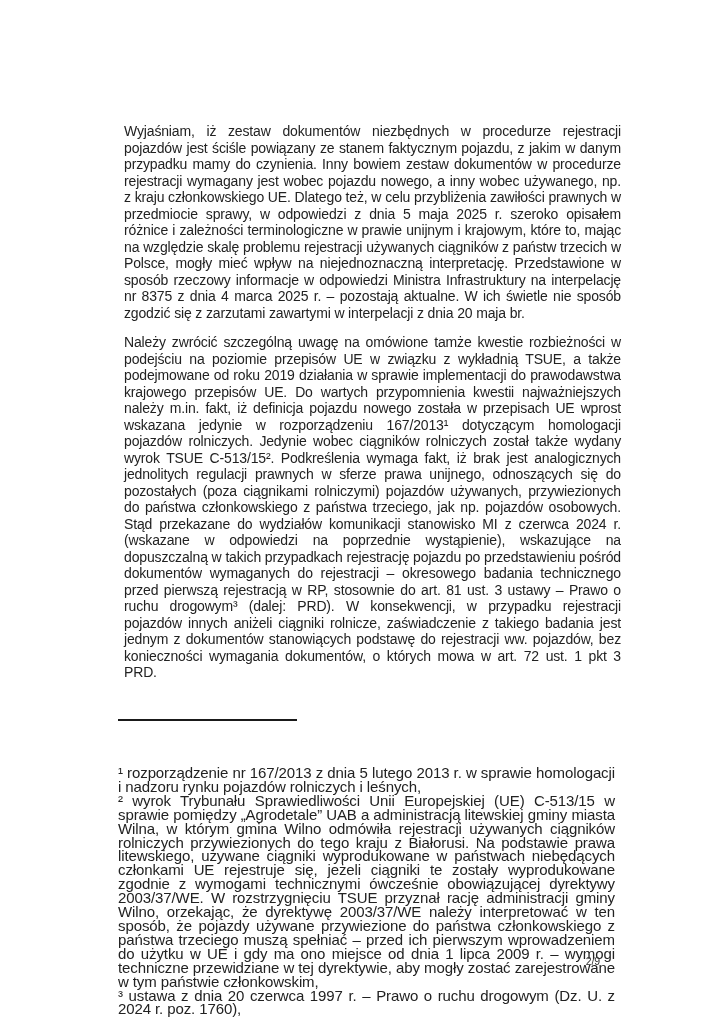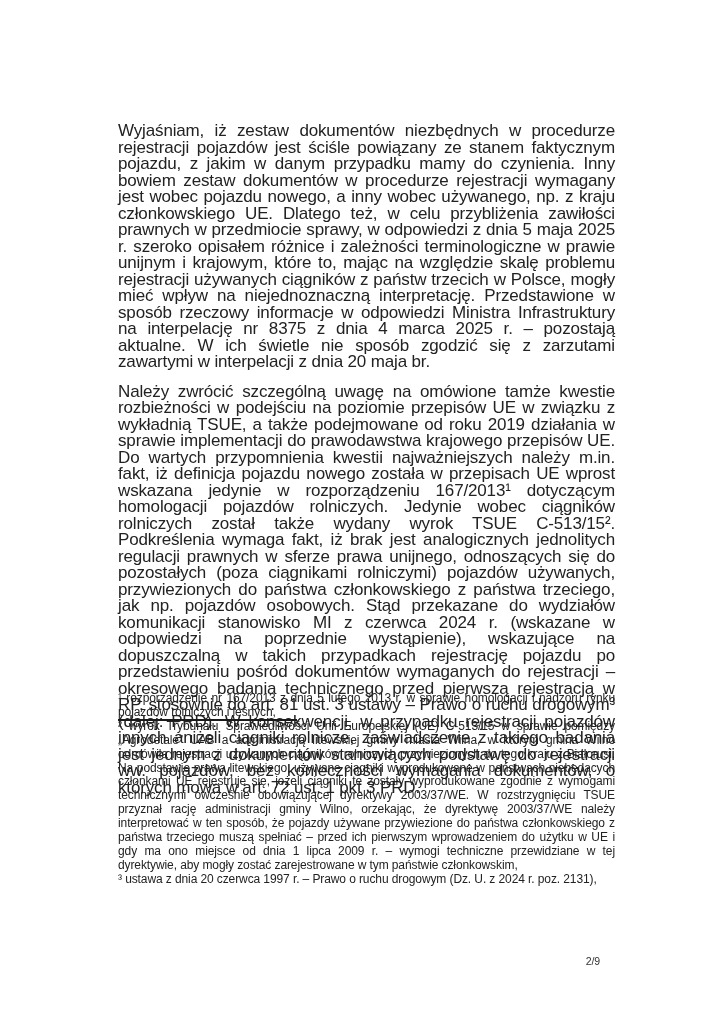--- a/index.html
+++ b/index.html
@@ -11,24 +11,24 @@
     position: relative;
     width: 724px;
     height: 1024px;
     background: #ffffff;
     overflow: hidden;
     font-family: "Liberation Sans", "DejaVu Sans", sans-serif;
     color: #222222;
   }
   .content {
     position: absolute;
-    left: 118px;
+    left: 124px;
     top: 123px;
     width: 497px;
-    font-size: 17px;
+    font-size: 14px;
     line-height: 16.5px;
     letter-spacing: -0.15px;
     text-align: justify;
   }
   .para {
     margin: 0 0 13px 0;
   }
   .para-continued {
     margin-top: 20px;
     text-align-last: justify; 
@@ -37,23 +37,23 @@
     position: absolute;
     left: 118px;
     top: 719px;
     width: 179px;
     height: 2px;
     background: #1a1a1a;
   }
   .footnotes {
     position: absolute;
     left: 118px;
-    top: 692px;
+    top: 766px;
     width: 497px;
-    font-size: 12px;
+    font-size: 15px;
     line-height: 13.9px;
     letter-spacing: -0.1px;
     text-align: justify;
   }
   .footnote {
     margin: 0;
   }
   .page-number {
     position: absolute;
     left: 560px;
@@ -73,18 +73,18 @@
   <div class="content">
     <p class="para">Wyjaśniam, iż zestaw dokumentów niezbędnych w procedurze rejestracji pojazdów jest ściśle powiązany ze stanem faktycznym pojazdu, z jakim w danym przypadku mamy do czynienia. Inny bowiem zestaw dokumentów w procedurze rejestracji wymagany jest wobec pojazdu nowego, a inny wobec używanego, np. z kraju członkowskiego UE. Dlatego też, w celu przybliżenia zawiłości prawnych w przedmiocie sprawy, w odpowiedzi z dnia 5 maja 2025 r. szeroko opisałem różnice i zależności terminologiczne w prawie unijnym i krajowym, które to, mając na względzie skalę problemu rejestracji używanych ciągników z państw trzecich w Polsce, mogły mieć wpływ na niejednoznaczną interpretację. Przedstawione w sposób rzeczowy informacje w odpowiedzi Ministra Infrastruktury na interpelację nr 8375 z dnia 4 marca 2025 r. – pozostają aktualne. W ich świetle nie sposób zgodzić się z zarzutami zawartymi w interpelacji z dnia 20 maja br.</p>
     <p class="para">Należy zwrócić szczególną uwagę na omówione tamże kwestie rozbieżności w podejściu na poziomie przepisów UE w związku z wykładnią TSUE, a także podejmowane od roku 2019 działania w sprawie implementacji do prawodawstwa krajowego przepisów UE. Do wartych przypomnienia kwestii najważniejszych należy m.in. fakt, iż definicja pojazdu nowego została w przepisach UE wprost wskazana jedynie w rozporządzeniu 167/2013¹ dotyczącym homologacji pojazdów rolniczych. Jedynie wobec ciągników rolniczych został także wydany wyrok TSUE C-513/15². Podkreślenia wymaga fakt, iż brak jest analogicznych jednolitych regulacji prawnych w sferze prawa unijnego, odnoszących się do pozostałych (poza ciągnikami rolniczymi) pojazdów używanych, przywiezionych do państwa członkowskiego z państwa trzeciego, jak np. pojazdów osobowych. Stąd przekazane do wydziałów komunikacji stanowisko MI z czerwca 2024 r. (wskazane w odpowiedzi na poprzednie wystąpienie), wskazujące na dopuszczalną w takich przypadkach rejestrację pojazdu po przedstawieniu pośród dokumentów wymaganych do rejestracji – okresowego badania technicznego przed pierwszą rejestracją w RP, stosownie do art. 81 ust. 3 ustawy – Prawo o ruchu drogowym³ (dalej: PRD). W konsekwencji, w przypadku rejestracji pojazdów innych aniżeli ciągniki rolnicze, zaświadczenie z takiego badania jest jednym z dokumentów stanowiących podstawę do rejestracji ww. pojazdów, bez konieczności wymagania dokumentów, o których mowa w art. 72 ust. 1 pkt 3 PRD.</p>
   </div>
 
   <div class="footnote-sep"></div>
 
   <div class="footnotes">
     <p class="footnote">¹ rozporządzenie nr 167/2013 z dnia 5 lutego 2013 r. w sprawie homologacji i nadzoru rynku pojazdów rolniczych i leśnych,</p>
     <p class="footnote">² wyrok Trybunału Sprawiedliwości Unii Europejskiej (UE) C-513/15 w sprawie pomiędzy „Agrodetale” UAB a administracją litewskiej gminy miasta Wilna, w którym gmina Wilno odmówiła rejestracji używanych ciągników rolniczych przywiezionych do tego kraju z Białorusi. Na podstawie prawa litewskiego, używane ciągniki wyprodukowane w państwach niebędących członkami UE rejestruje się, jeżeli ciągniki te zostały wyprodukowane zgodnie z wymogami technicznymi ówcześnie obowiązującej dyrektywy 2003/37/WE. W rozstrzygnięciu TSUE przyznał rację administracji gminy Wilno, orzekając, że dyrektywę 2003/37/WE należy interpretować w ten sposób, że pojazdy używane przywiezione do państwa członkowskiego z państwa trzeciego muszą spełniać – przed ich pierwszym wprowadzeniem do użytku w UE i gdy ma ono miejsce od dnia 1 lipca 2009 r. – wymogi techniczne przewidziane w tej dyrektywie, aby mogły zostać zarejestrowane w tym państwie członkowskim,</p>
-    <p class="footnote">³ ustawa z dnia 20 czerwca 1997 r. – Prawo o ruchu drogowym (Dz. U. z 2024 r. poz. 2131),</p>
+    <p class="footnote">³ ustawa z dnia 20 czerwca 1997 r. – Prawo o ruchu drogowym (Dz. U. z 2024 r. poz. 1760),</p>
   </div>
 
   <div class="page-number">2/9</div>
 
 </div>
 
 </body></html>

